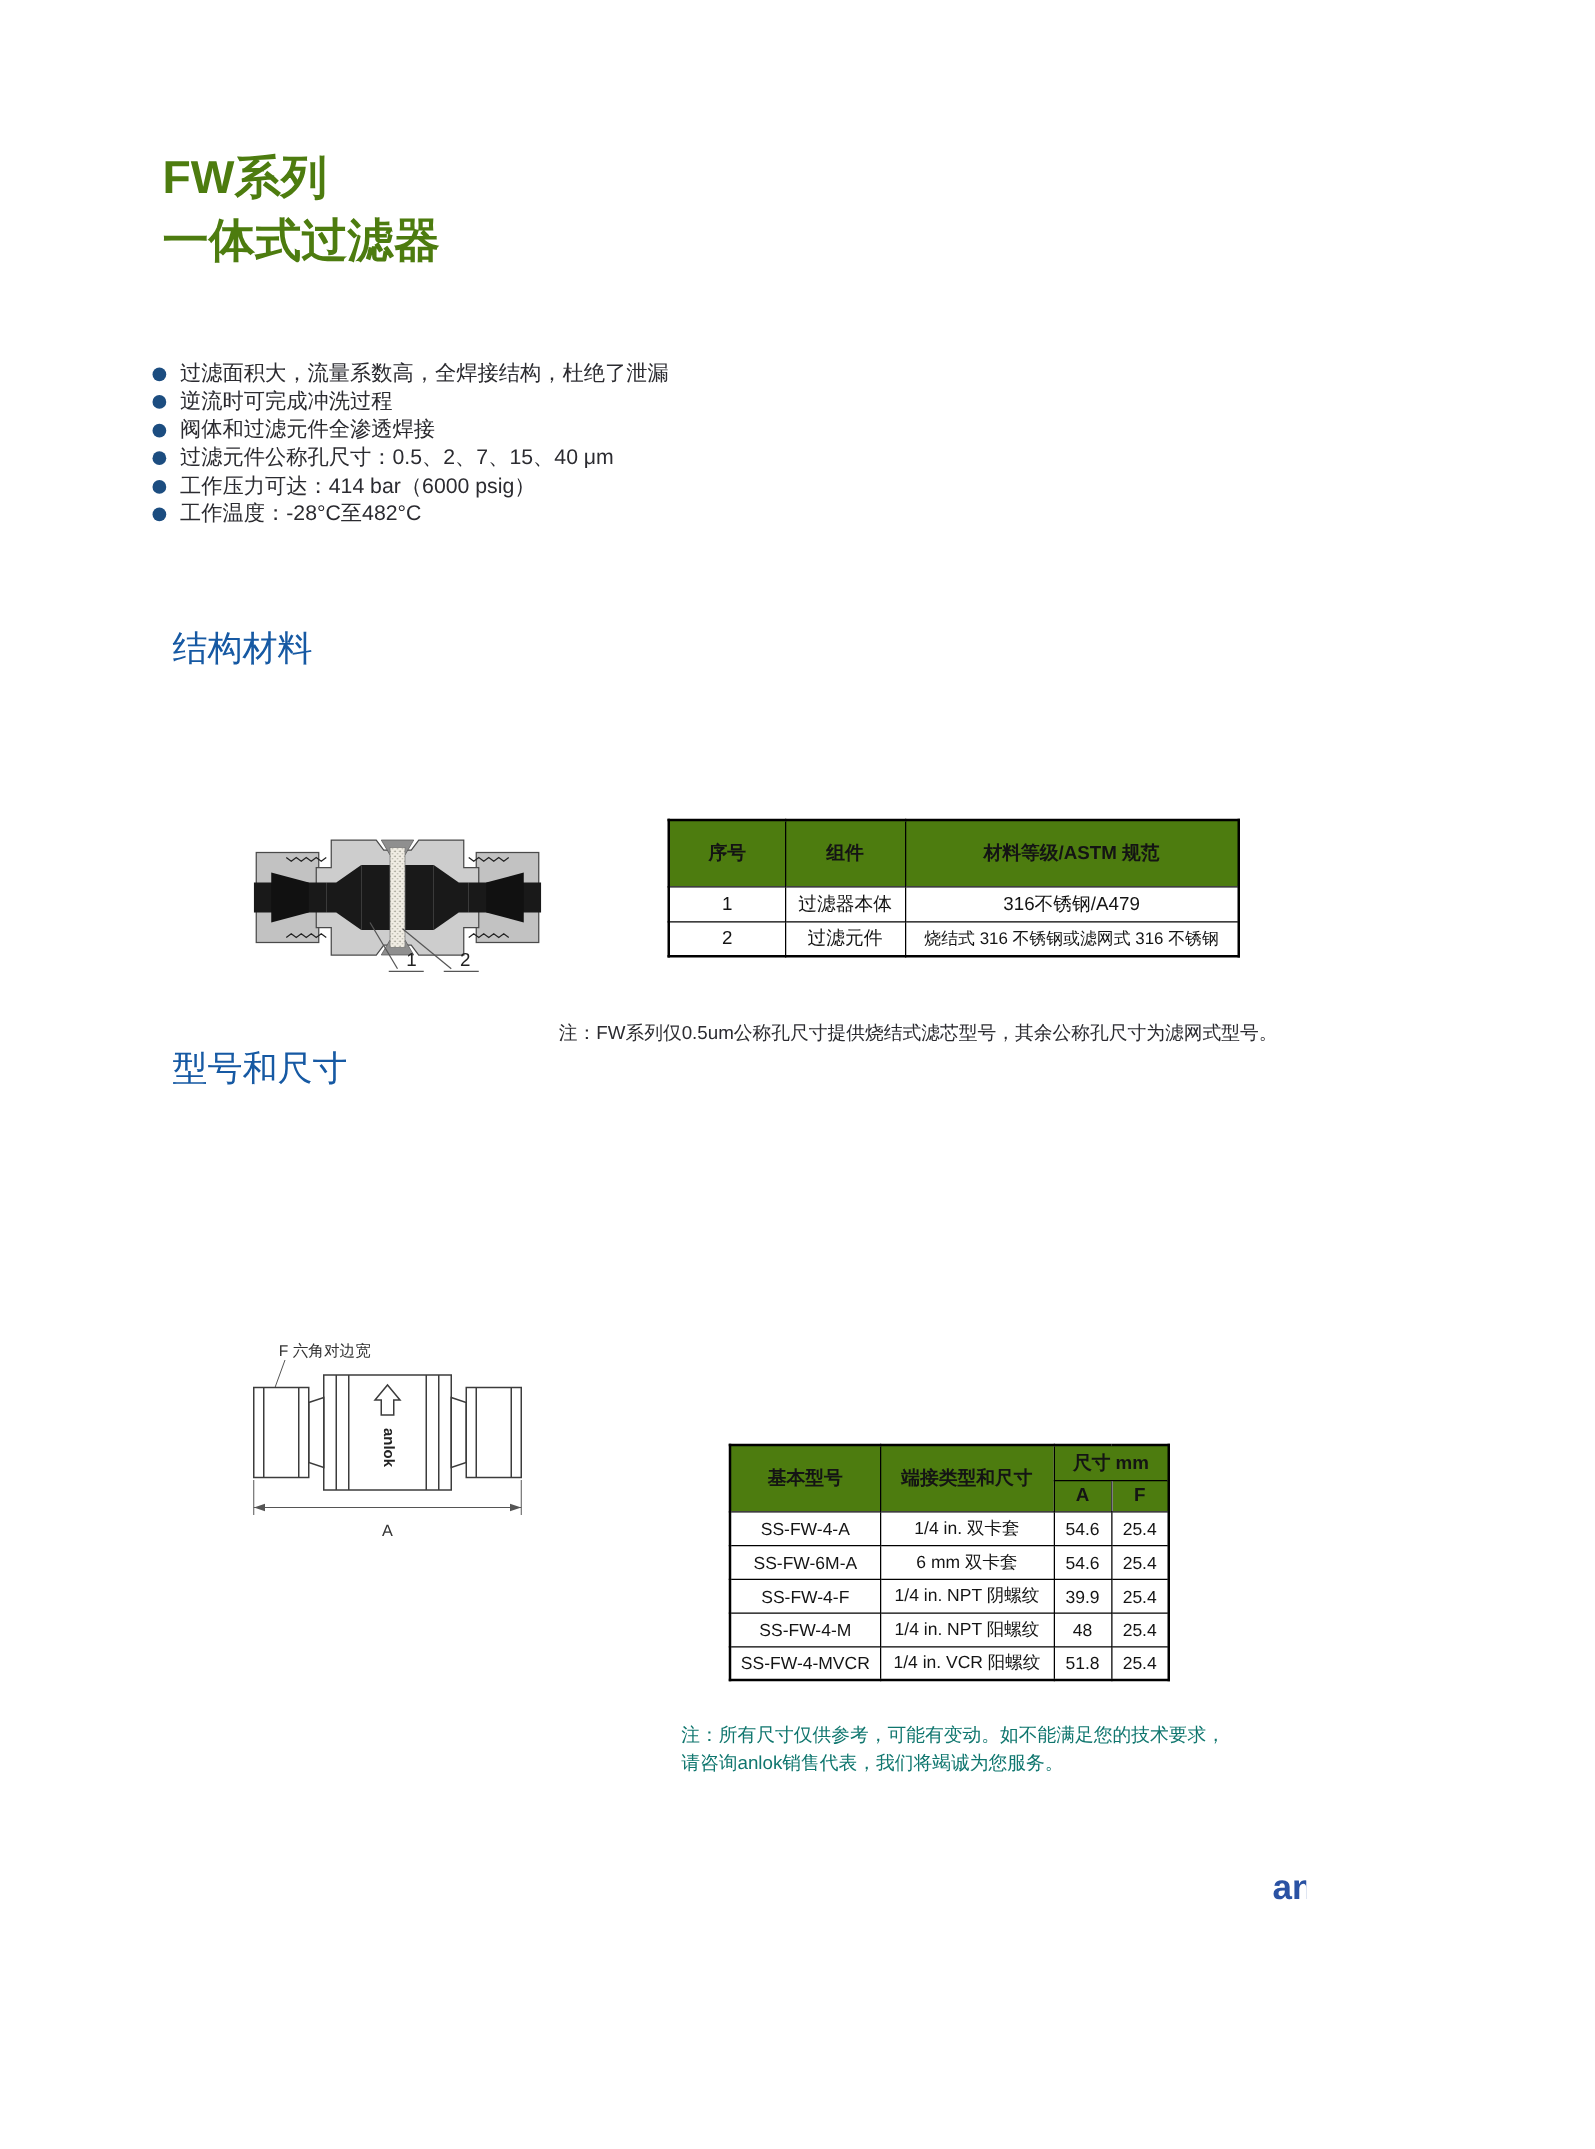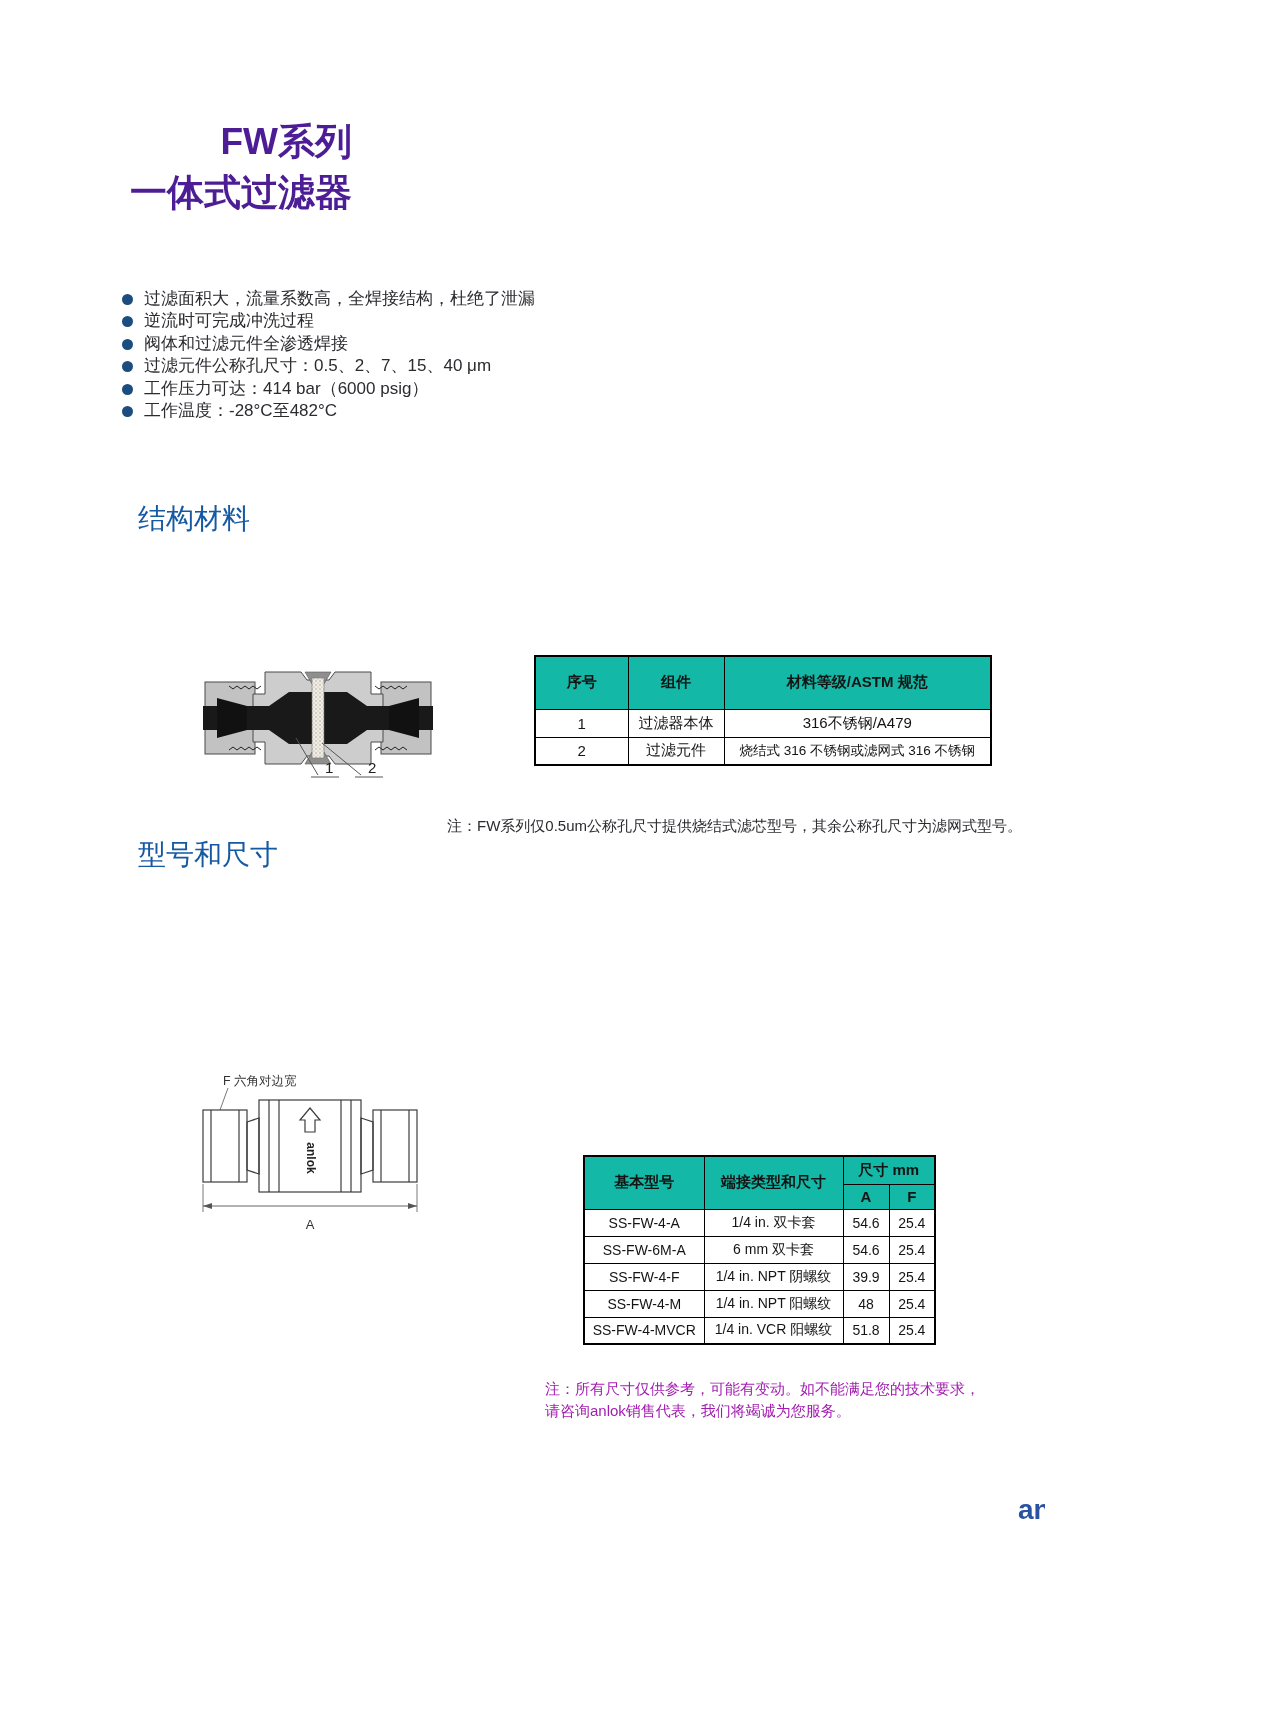--- a/index.html
+++ b/index.html
@@ -6,51 +6,51 @@
   html,body { background:#ffffff; }
   body { font-family:"Liberation Sans","DejaVu Sans",sans-serif; color:#222; }
   .page { position:relative; width:1045px; height:1719px; background:#ffffff; overflow:hidden; }
 
   .page-number { position:absolute; left:1144px; top:64px; font-size:23px; font-weight:bold; color:#141414; }
 
   .side-tab { position:absolute; left:1198px; top:135px; width:78px; height:237px; background:#303494; color:#ffffff; text-align:center; }
   .side-tab .letter { margin-top:24px; font-size:27px; font-weight:bold; }
   .side-tab .vlabel { margin:30px auto 0; font-size:23px; font-weight:bold; writing-mode:vertical-rl; text-orientation:upright; letter-spacing:7px; }
 
-  .title { position:absolute; left:130px; top:116px; font-size:37px; font-weight:bold; color:#4c1d95; line-height:51px;text-align:right; }
+  .title { position:absolute; left:130px; top:116px; font-size:37px; font-weight:bold; color:#4d7c0f; line-height:51px; }
 
   .features { position:absolute; left:122px; top:288px; list-style:none; }
   .features li { position:relative; padding-left:22px; font-size:17px; line-height:22.4px; color:#2b2b30; white-space:nowrap; }
   .features li::before { content:""; position:absolute; left:0; top:6px; width:11px; height:11px; border-radius:50%; background:#1c4d80; }
 
   .section-heading { position:absolute; font-size:28px; font-weight:normal; color:#1659a3; }
   #h-materials { left:138px; top:500px; }
   #h-models { left:138px; top:836px; }
 
   svg text { font-family:"Liberation Sans","DejaVu Sans",sans-serif; }
   .diagram1 { position:absolute; left:203px; top:648px; }
   .diagram2 { position:absolute; left:195px; top:1070px; }
 
   table { border-collapse:collapse; table-layout:fixed; }
   th, td { border:1.5px solid #000; text-align:center; overflow:hidden; white-space:nowrap; color:#141414; }
-  thead th { background:#14b8a6; font-weight:bold; }
+  thead th { background:#4d7c0f; font-weight:bold; }
 
   .t1 { position:absolute; left:534px; top:655px; border:2.5px solid #000; }
   .t1 th { height:53px; font-size:15px; }
   .t1 td { height:28px; font-size:15px; }
   .t1 td.tight { font-size:13.5px; }
 
   .t2 { position:absolute; left:583px; top:1155px; border:2.5px solid #000; }
   .t2 th { font-size:15px; }
   .t2 .hrow1 th { height:28px; }
   .t2 .hrow2 th { height:25px; }
   .t2 td { height:27px; font-size:14px; }
 
   .note1 { position:absolute; left:447px; top:817px; font-size:15px; color:#2b2b30; white-space:nowrap; }
-  .note2 { position:absolute; left:545px; top:1378px; font-size:15px; line-height:22px; color:#a21caf; white-space:nowrap; }
+  .note2 { position:absolute; left:545px; top:1378px; font-size:15px; line-height:22px; color:#0f766e; white-space:nowrap; }
 
   .logo { position:absolute; left:1018px; top:1494px; font-size:28px; font-weight:bold; color:#2a52a3; }
 </style>
 </head>
 <body>
 
 <div class="page">
 
   <div class="page-number">08</div>
 

